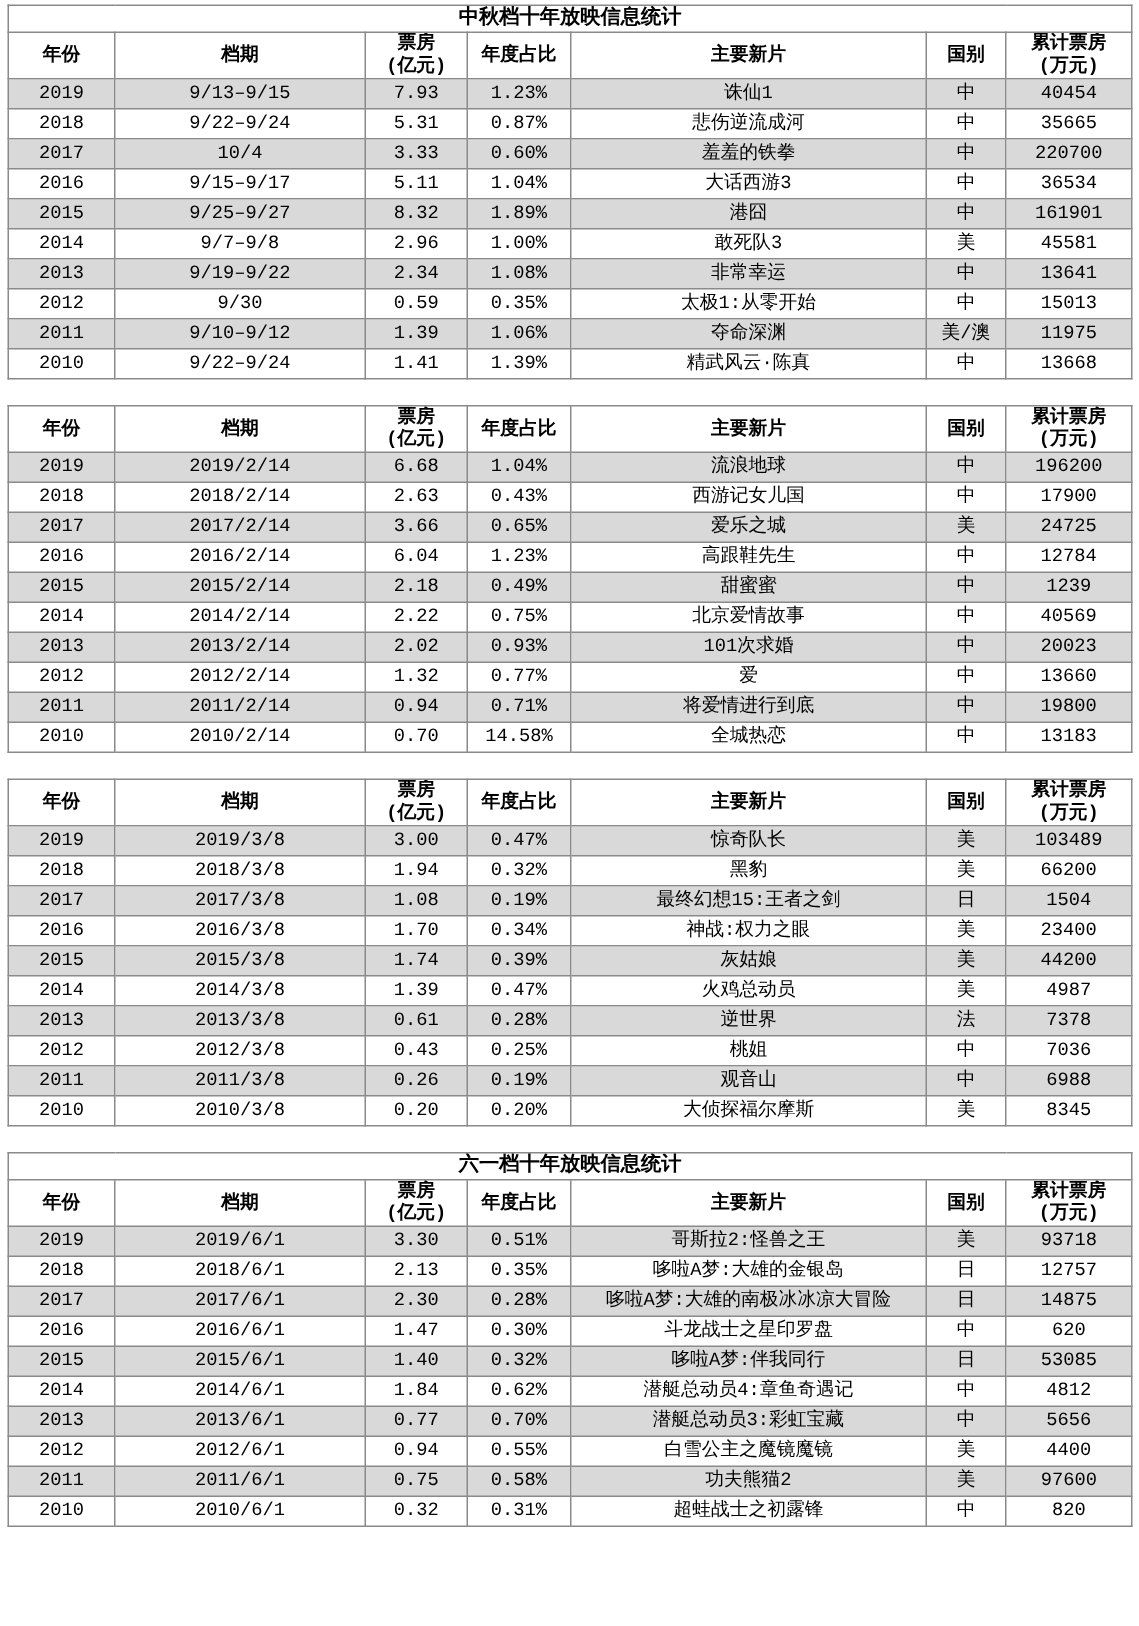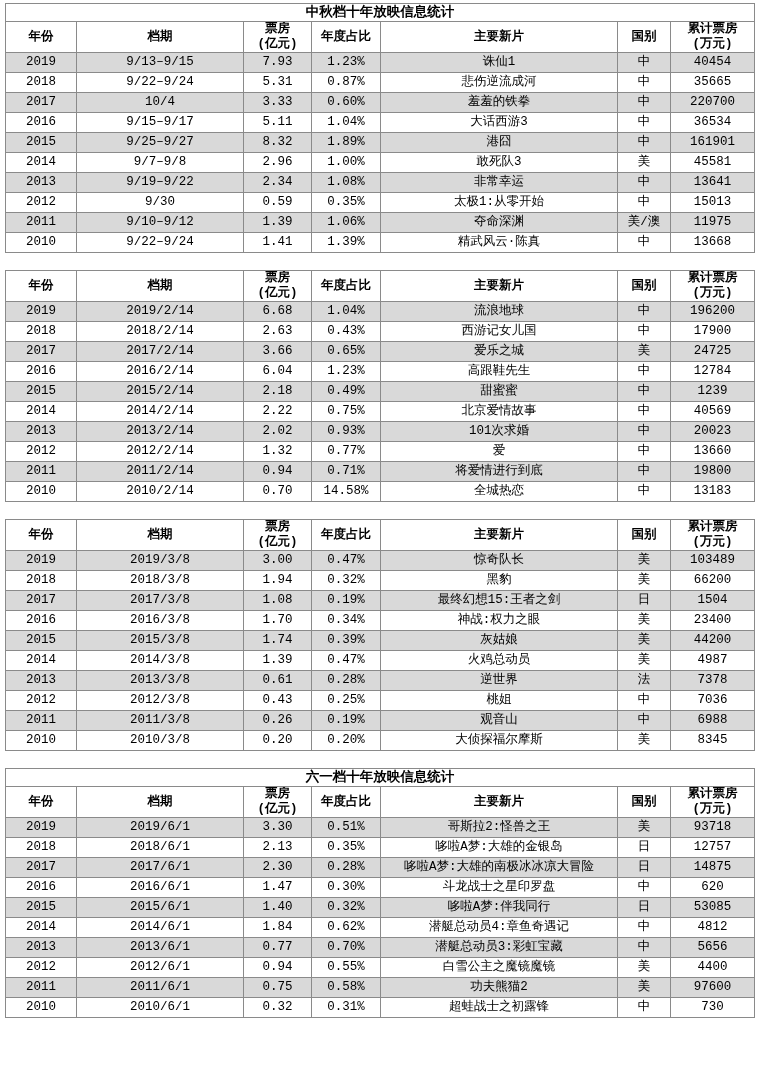--- a/index.html
+++ b/index.html
@@ -533,18 +533,18 @@
             <td>美</td>
             <td>97600</td>
           </tr>
           <tr>
             <td>2010</td>
             <td>2010/6/1</td>
             <td>0.32</td>
             <td>0.31%</td>
             <td>超蛙战士之初露锋</td>
             <td>中</td>
-            <td>730</td>
+            <td>820</td>
           </tr>
         </tbody>
   </table>
 </div>
 </div>
 
 </body></html>

